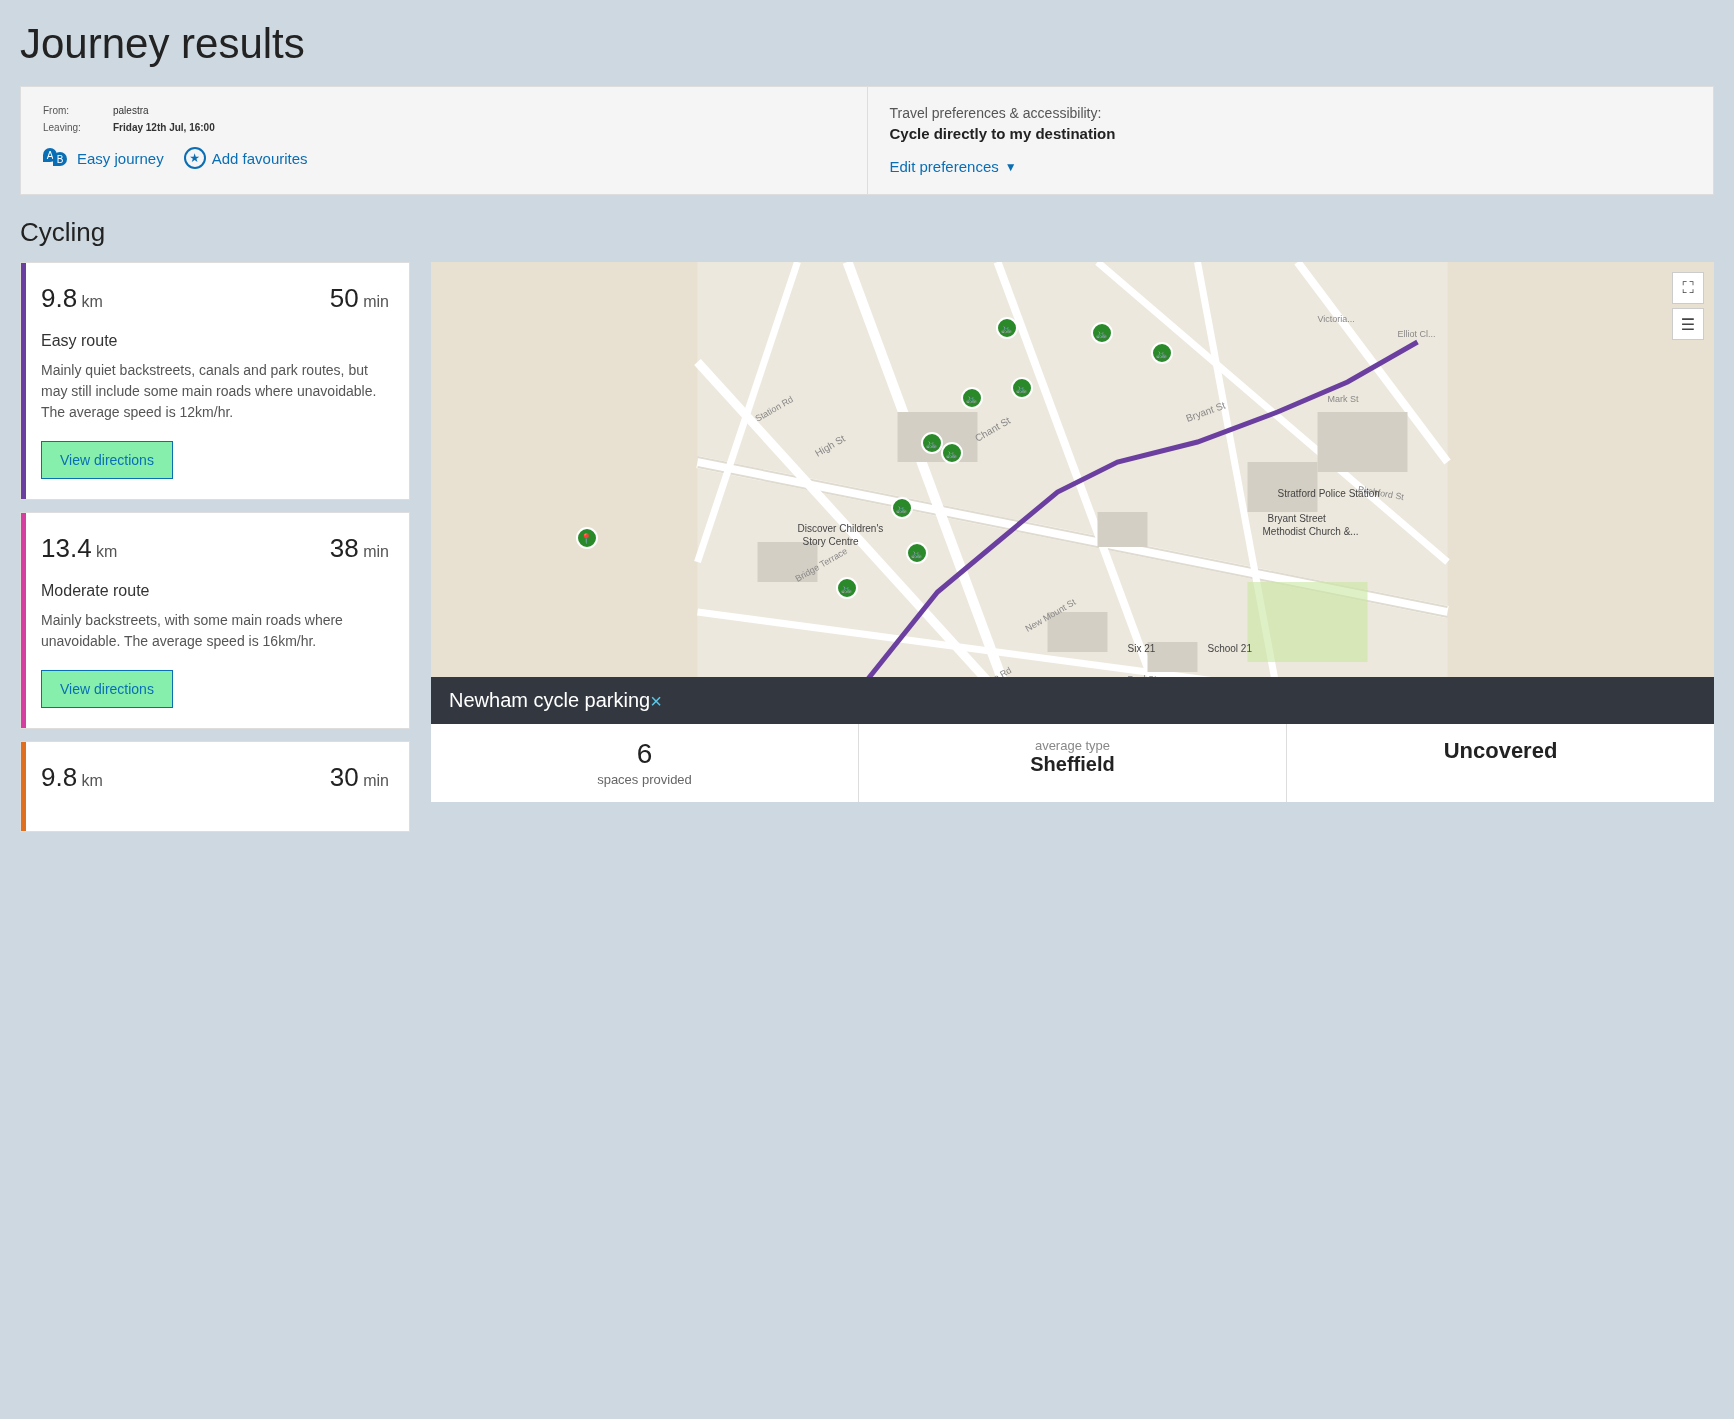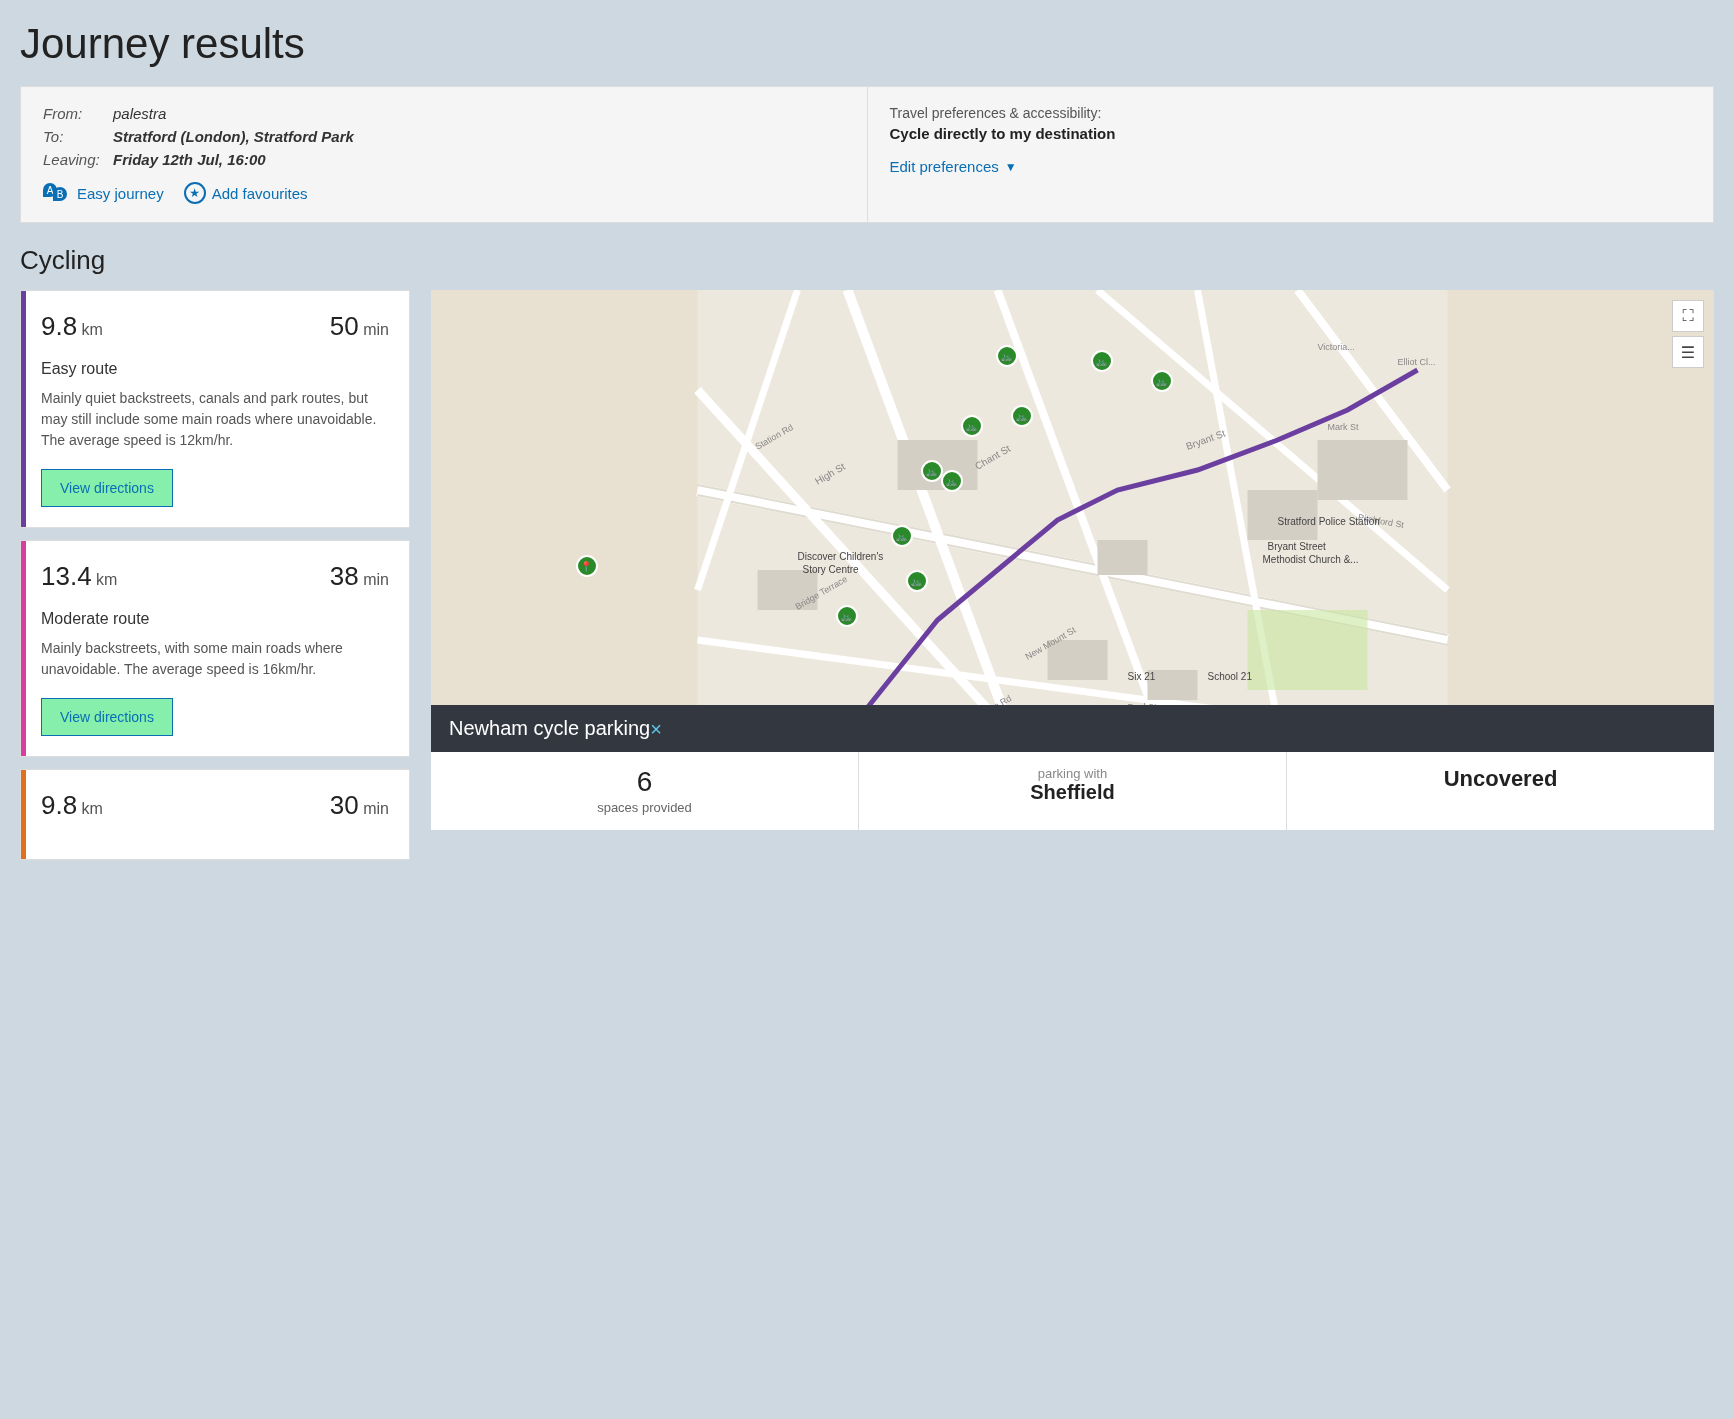--- a/index.html
+++ b/index.html
@@ -22,23 +22,22 @@
       margin-bottom: 22px;
     }
     .journey-left {
       flex: 1;
       padding: 18px 22px;
       border-right: 1px solid #ddd;
     }
     .journey-left .row {
       display: flex;
       margin-bottom: 6px;
-      font-size: 15px;
+      font-size: 10px;
       color: #333;
-      font-style: italic;
     }
     .journey-left .row .label {
       min-width: 70px;
       color: #555;
     }
     .journey-left .row .value {
       font-weight: bold;
     }
     .journey-left .row .value.normal {
       font-weight: normal;
@@ -348,24 +347,20 @@
 </head>
 <body>
 
 <h1 class="page-title">Journey results</h1>
 
 <div class="journey-info-bar">
   <div class="journey-left">
     <div class="row">
       <span class="label">From:</span>
       <span class="value normal">palestra</span>
-    </div>
-    <div class="row">
-      <span class="label">To:</span>
-      <span class="value">Stratford (London), Stratford Park</span>
     </div>
     <div class="row">
       <span class="label">Leaving:</span>
       <span class="value">Friday 12th Jul, 16:00</span>
     </div>
     <div class="journey-actions">
       <a class="action-link" href="#">
         <span class="ab-icon"></span>
         <span>Easy journey</span>
       </a>
@@ -562,21 +557,21 @@
         <div class="parking-popup-header">
           <span class="parking-popup-title">Newham cycle parking</span>
           <button class="parking-popup-close">×</button>
         </div>
         <div class="parking-popup-data">
           <div class="parking-data-cell">
             <span class="parking-data-number">6</span>
             <span class="parking-data-sublabel">spaces provided</span>
           </div>
           <div class="parking-data-cell">
-            <span class="parking-data-label">parking with</span>
+            <span class="parking-data-label">average type</span>
             <span class="parking-data-value">Sheffield</span>
           </div>
           <div class="parking-data-cell">
             <span class="parking-data-value" style="font-size:22px;">Uncovered</span>
           </div>
         </div>
       </div>
 
     </div>
   </div>

